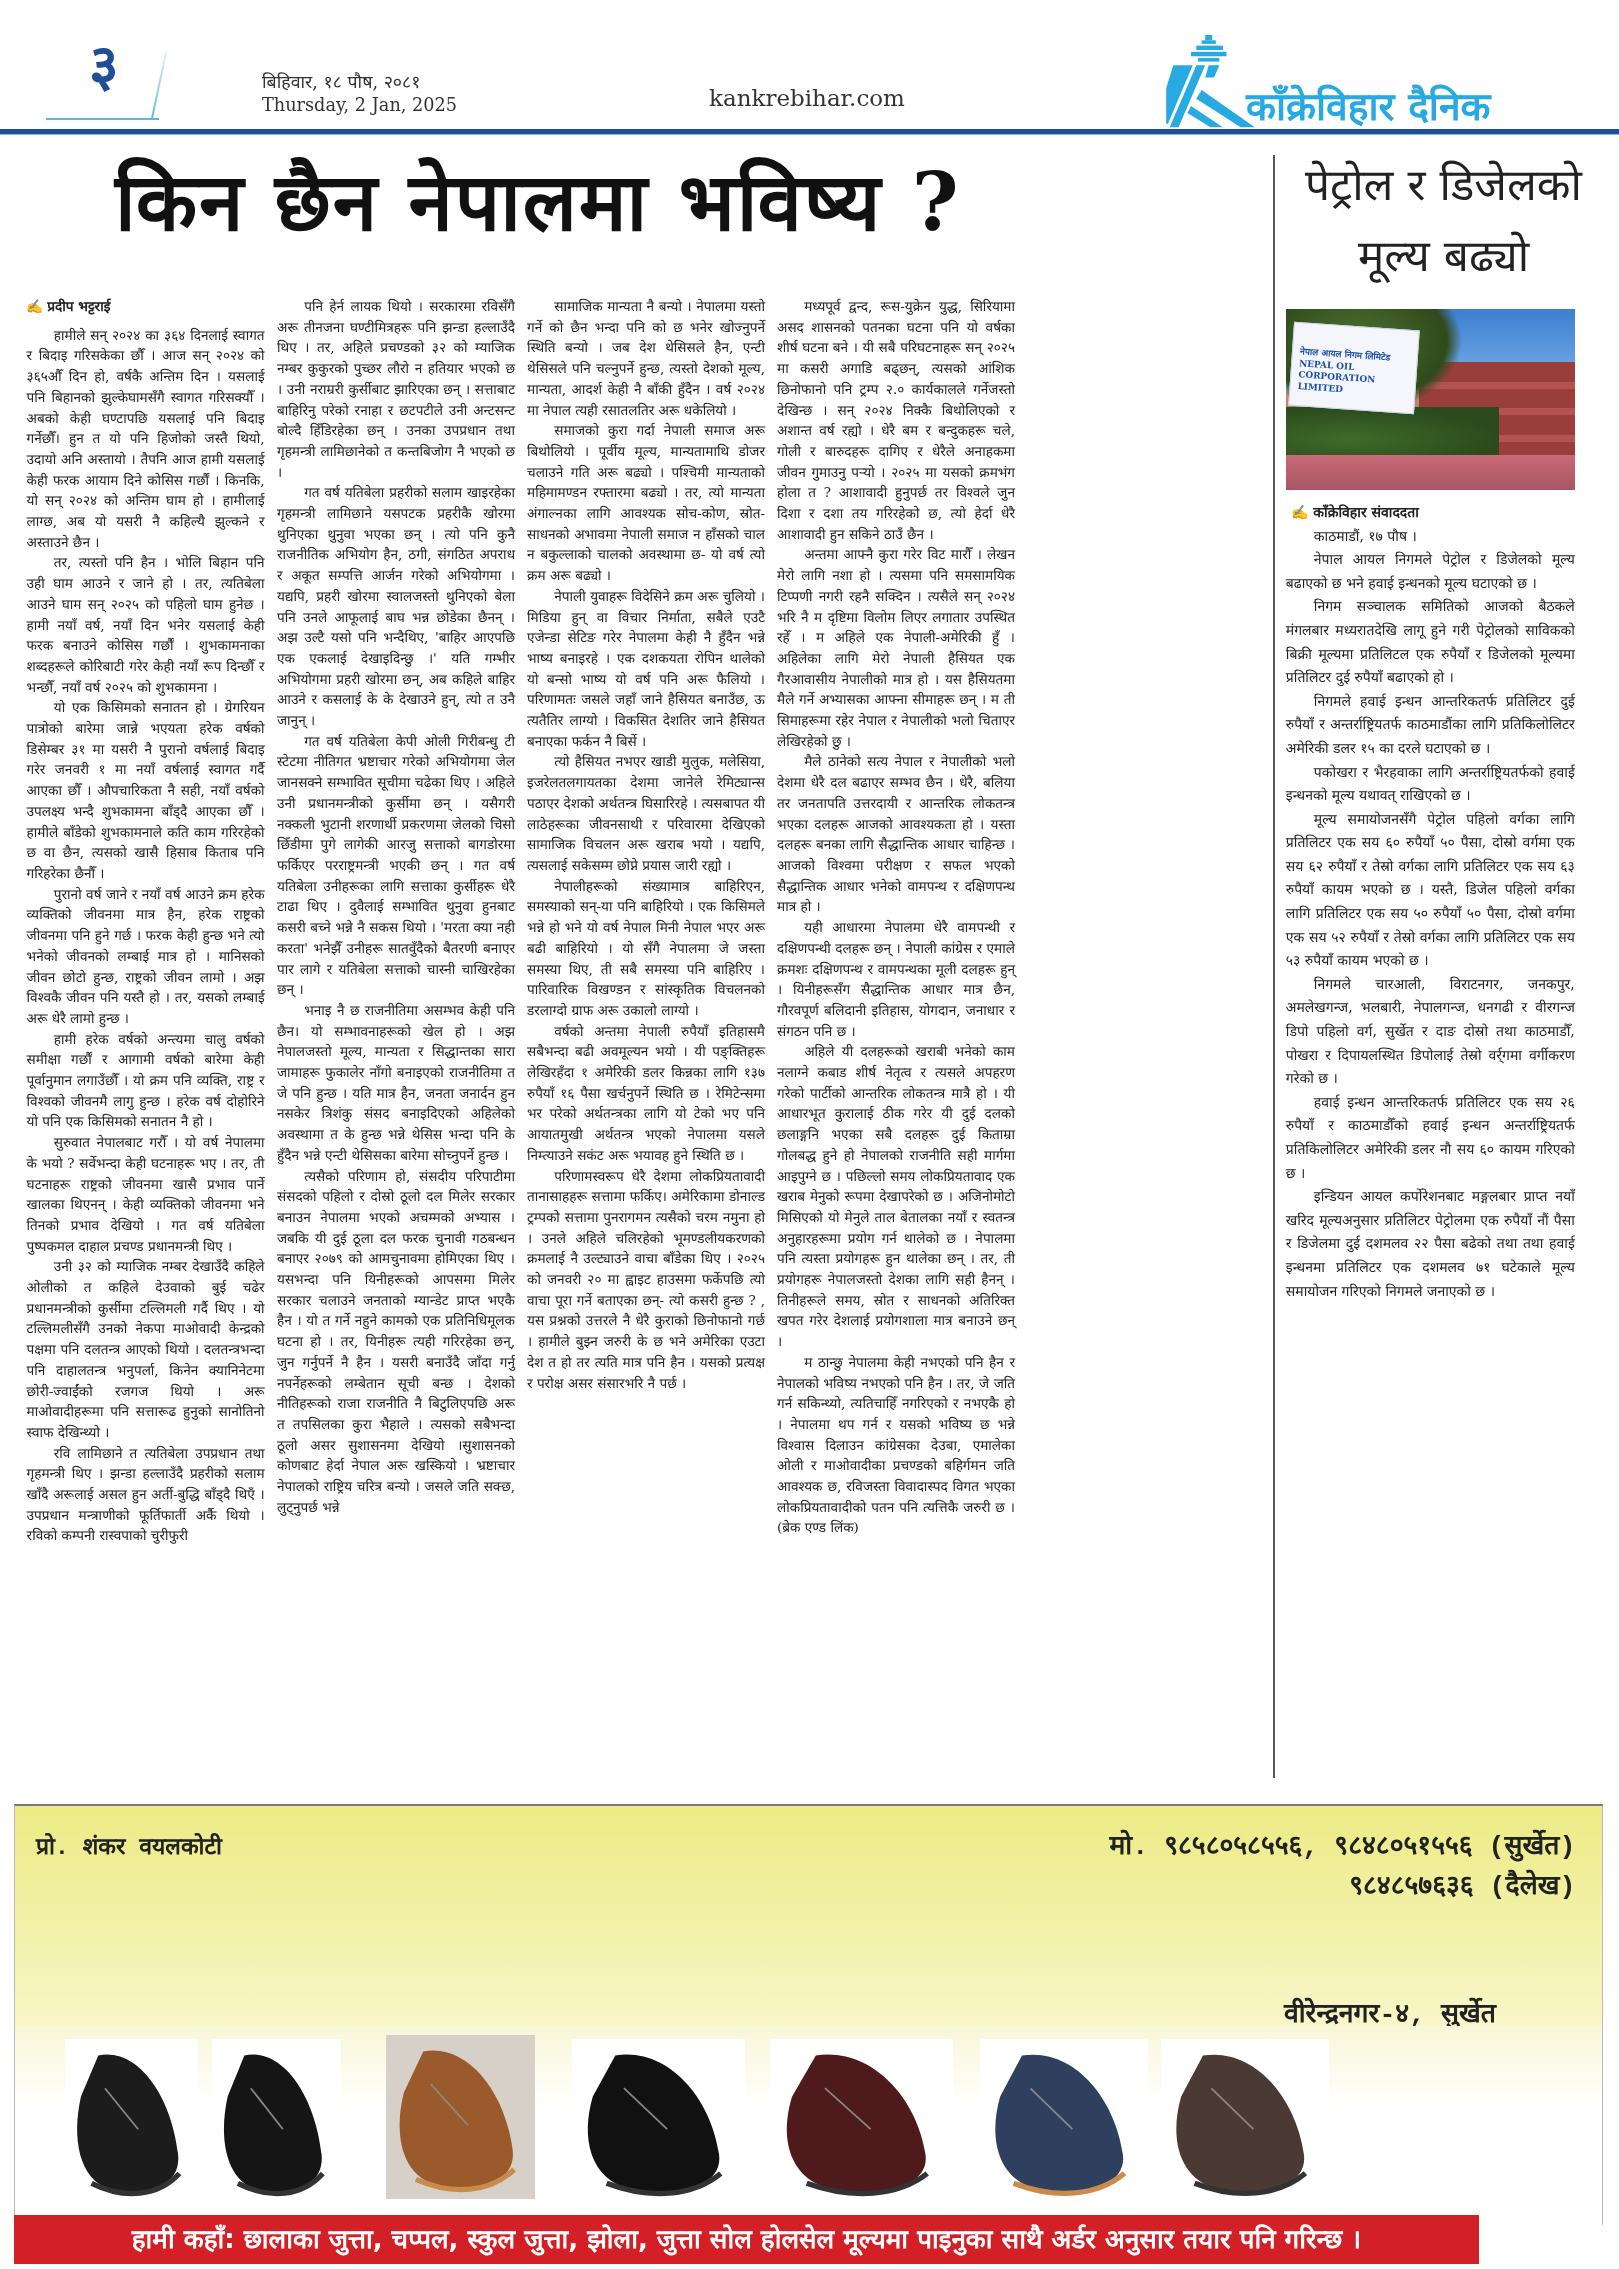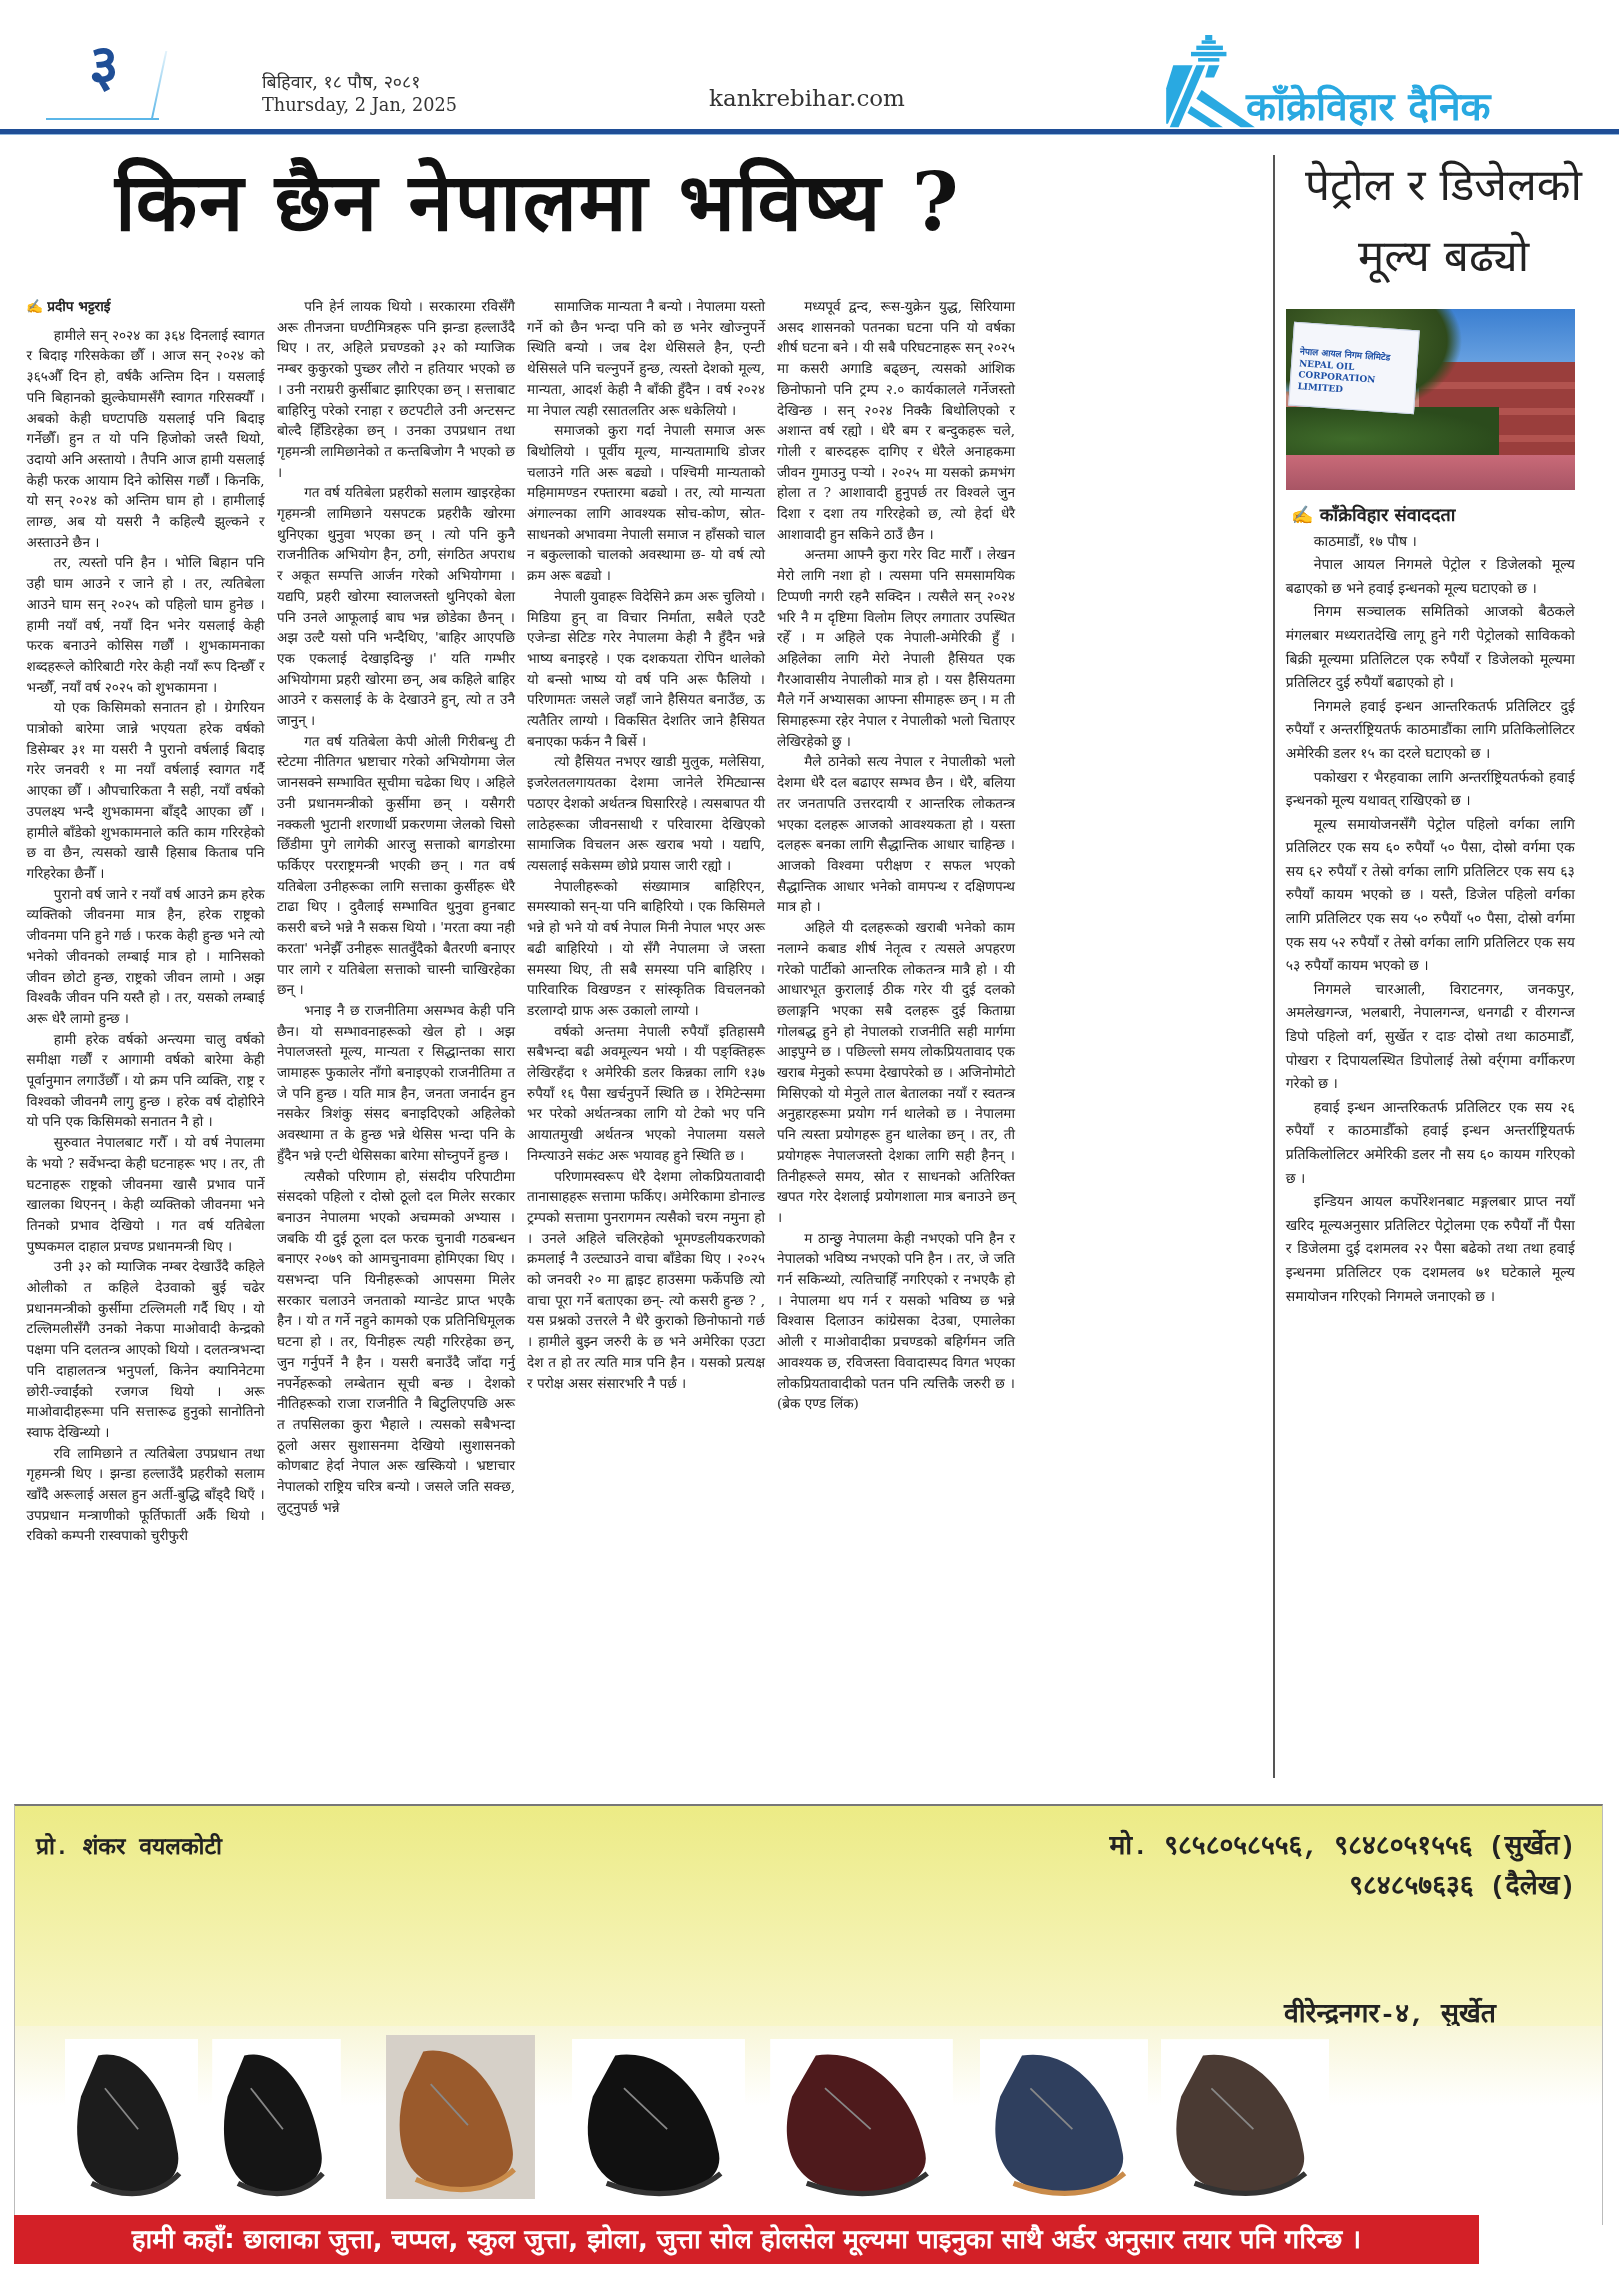--- a/index.html
+++ b/index.html
@@ -31,21 +31,21 @@
   .side-rule { position:absolute; left:1273px; top:155px; width:1.8px; height:1623px; background:#555; }
   .side { position:absolute; left:1284px; top:142px; width:319px; }
   .side-headline { font-family:"DejaVu Sans", sans-serif; font-size:44px; line-height:71px; text-align:center; color:#222; margin-top:7px; }
   .side-photo { margin:17.7px 0 0 1.8px; width:289px; height:181px; position:relative; overflow:hidden; background:linear-gradient(180deg,#3b7fd1 0%,#7fb2e8 45%,#c58a7d 46%,#a2443f 100%); }
   .photo-tree { position:absolute; left:0; top:0; width:177px; height:106px; background:radial-gradient(ellipse at 40% 30%, #4e6f2f 0%, #2f4a1c 60%, transparent 70%); }
   .photo-sign { position:absolute; left:5.3px; top:17.7px; width:124px; height:82px; background:#f4f6fb; border:1.8px solid #c9d3e6; transform:rotate(4deg); }
   .photo-sign-text { position:absolute; left:7px; top:23px; font-size:8.9px; font-weight:bold; color:#1d4fa5; line-height:11.5px; font-family:"DejaVu Serif", serif; }
   .photo-building { position:absolute; left:133px; top:53px; width:156px; height:106px; background:repeating-linear-gradient(180deg,#9a3e3c 0 19.5px,#b2534f 19.5px 26.6px); }
   .photo-wall { position:absolute; left:0; top:146px; width:289px; height:35px; background:linear-gradient(#c96a78,#a85565); }
   .photo-bushes { position:absolute; left:0; top:98px; width:213px; height:53px; background:radial-gradient(ellipse at 30% 60%, #3f6b2a 0%, #2b4b1c 70%); }
-  .side-byline { font-family:"DejaVu Serif", serif; font-weight:bold; font-size:18px; margin:12.4px 0 3.5px 7px; }
+  .side-byline { font-family:"DejaVu Serif", serif; font-weight:bold; font-size:14px; margin:12.4px 0 3.5px 7px; }
   .side-body { font-family:"DejaVu Serif", serif; font-size:14px; line-height:23.6px; text-align:justify; width:289px; margin-left:1.8px; }
   .side-body p { margin:0; text-indent:2em; }
 
   
   .ad { position:absolute; left:14px; top:1804px; width:1587px; height:222px; background:linear-gradient(#eceb85,#f8f6c8); border-top:2.7px solid #777; border-left:0.9px solid #bbb; border-right:0.9px solid #bbb;font-family:Liberation Mono, monospace; }
   .ad-proprietor { position:absolute; left:21px; top:23px; font-size:23px; font-weight:bold; color:#222; }
   .ad-phone1 { position:absolute; right:26.6px; top:19.5px; font-size:26.6px; font-weight:bold; color:#222; }
   .ad-phone2 { position:absolute; right:26.6px; top:60px; font-size:26.6px; font-weight:bold; color:#222; }
   .ad-title { position:absolute; left:12.4px; top:83px; font-size:105px; font-weight:bold; color:#d32027; letter-spacing:3.5px; line-height:124px; white-space:nowrap; }
   .ad-address { position:absolute; right:106px; top:188px; font-size:26.6px; font-weight:bold; color:#222; }
@@ -120,20 +120,21 @@
         <p>नेपालीहरूको संख्यामात्र बाहिरिएन, समस्याको सन्-या पनि बाहिरियो । एक किसिमले भन्ने हो भने यो वर्ष नेपाल मिनी नेपाल भएर अरू बढी बाहिरियो । यो सँगै नेपालमा जे जस्ता समस्या थिए, ती सबै समस्या पनि बाहिरिए । पारिवारिक विखण्डन र सांस्कृतिक विचलनको डरलाग्दो ग्राफ अरू उकालो लाग्यो ।</p>
         <p>वर्षको अन्तमा नेपाली रुपैयाँ इतिहासमै सबैभन्दा बढी अवमूल्यन भयो । यी पङ्क्तिहरू लेखिरहँदा १ अमेरिकी डलर किन्नका लागि १३७ रुपैयाँ १६ पैसा खर्चनुपर्ने स्थिति छ । रेमिटेन्समा भर परेको अर्थतन्त्रका लागि यो टेको भए पनि आयातमुखी अर्थतन्त्र भएको नेपालमा यसले निम्त्याउने सकंट अरू भयावह हुने स्थिति छ ।</p>
         <p>परिणामस्वरूप धेरै देशमा लोकप्रियतावादी तानासाहहरू सत्तामा फर्किए। अमेरिकामा डोनाल्ड ट्रम्पको सत्तामा पुनरागमन त्यसैको चरम नमुना हो । उनले अहिले चलिरहेको भूमण्डलीयकरणको क्रमलाई नै उल्ट्याउने वाचा बाँडेका थिए । २०२५ को जनवरी २० मा ह्वाइट हाउसमा फर्केपछि त्यो वाचा पूरा गर्ने बताएका छन्- त्यो कसरी हुन्छ ? , यस प्रश्नको उत्तरले नै धेरै कुराको छिनोफानो गर्छ । हामीले बुझ्न जरुरी के छ भने अमेरिका एउटा देश त हो तर त्यति मात्र पनि हैन । यसको प्रत्यक्ष र परोक्ष असर संसारभरि नै पर्छ ।</p>
       </div>
     </div>
   <div class="col" style="left:777px;">
       <div class="col-body">
         <p>मध्यपूर्व द्वन्द, रूस-युक्रेन युद्ध, सिरियामा असद शासनको पतनका घटना पनि यो वर्षका शीर्ष घटना बने । यी सबै परिघटनाहरू सन् २०२५ मा कसरी अगाडि बढ्छन्, त्यसको आंशिक छिनोफानो पनि ट्रम्प २.० कार्यकालले गर्नेजस्तो देखिन्छ । सन् २०२४ निक्कै बिथोलिएको र अशान्त वर्ष रह्यो । धेरै बम र बन्दुकहरू चले, गोली र बारुदहरू दागिए र धेरैले अनाहकमा जीवन गुमाउनु पर्‍यो । २०२५ मा यसको क्रमभंग होला त ? आशावादी हुनुपर्छ तर विश्वले जुन दिशा र दशा तय गरिरहेको छ, त्यो हेर्दा धेरै आशावादी हुन सकिने ठाउँ छैन ।</p>
         <p>अन्तमा आफ्नै कुरा गरेर विट मारौँ । लेखन मेरो लागि नशा हो । त्यसमा पनि समसामयिक टिप्पणी नगरी रहनै सक्दिन । त्यसैले सन् २०२४ भरि नै म दृष्टिमा विलोम लिएर लगातार उपस्थित रहेँ । म अहिले एक नेपाली-अमेरिकी हुँ । अहिलेका लागि मेरो नेपाली हैसियत एक गैरआवासीय नेपालीको मात्र हो । यस हैसियतमा मैले गर्ने अभ्यासका आफ्ना सीमाहरू छन् । म ती सिमाहरूमा रहेर नेपाल र नेपालीको भलो चिताएर लेखिरहेको छु ।</p>
         <p>मैले ठानेको सत्य नेपाल र नेपालीको भलो देशमा धेरै दल बढाएर सम्भव छैन । धेरै, बलिया तर जनतापति उत्तरदायी र आन्तरिक लोकतन्त्र भएका दलहरू आजको आवश्यकता हो । यस्ता दलहरू बनका लागि सैद्धान्तिक आधार चाहिन्छ । आजको विश्वमा परीक्षण र सफल भएको सैद्धान्तिक आधार भनेको वामपन्थ र दक्षिणपन्थ मात्र हो ।</p>
+        <p>यही आधारमा नेपालमा धेरै वामपन्थी र दक्षिणपन्थी दलहरू छन् । नेपाली कांग्रेस र एमाले क्रमशः दक्षिणपन्थ र वामपन्थका मूली दलहरू हुन् । यिनीहरूसँग सैद्धान्तिक आधार मात्र छैन, गौरवपूर्ण बलिदानी इतिहास, योगदान, जनाधार र संगठन पनि छ ।</p>
         <p>अहिले यी दलहरूको खराबी भनेको काम नलाग्ने कबाड शीर्ष नेतृत्व र त्यसले अपहरण गरेको पार्टीको आन्तरिक लोकतन्त्र मात्रै हो । यी आधारभूत कुरालाई ठीक गरेर यी दुई दलको छलाङ्गनि भएका सबै दलहरू दुई किताम्रा गोलबद्ध हुने हो नेपालको राजनीति सही मार्गमा आइपुग्ने छ । पछिल्लो समय लोकप्रियतावाद एक खराब मेनुको रूपमा देखापरेको छ । अजिनोमोटो मिसिएको यो मेनुले ताल बेतालका नयाँ र स्वतन्त्र अनुहारहरूमा प्रयोग गर्न थालेको छ । नेपालमा पनि त्यस्ता प्रयोगहरू हुन थालेका छन् । तर, ती प्रयोगहरू नेपालजस्तो देशका लागि सही हैनन् । तिनीहरूले समय, स्रोत र साधनको अतिरिक्त खपत गरेर देशलाई प्रयोगशाला मात्र बनाउने छन् ।</p>
         <p>म ठान्छु नेपालमा केही नभएको पनि हैन र नेपालको भविष्य नभएको पनि हैन । तर, जे जति गर्न सकिन्थ्यो, त्यतिचाहिँ नगरिएको र नभएकै हो । नेपालमा थप गर्न र यसको भविष्य छ भन्ने विश्वास दिलाउन कांग्रेसका देउबा, एमालेका ओली र माओवादीका प्रचण्डको बहिर्गमन जति आवश्यक छ, रविजस्ता विवादास्पद विगत भएका लोकप्रियतावादीको पतन पनि त्यत्तिकै जरुरी छ । (ब्रेक एण्ड लिंक)</p>
       </div>
     </div>
 </article>
 
 <div class="side-rule"></div>
 <aside class="side">
   <div class="side-headline">
     <div>पेट्रोल र डिजेलको</div>

